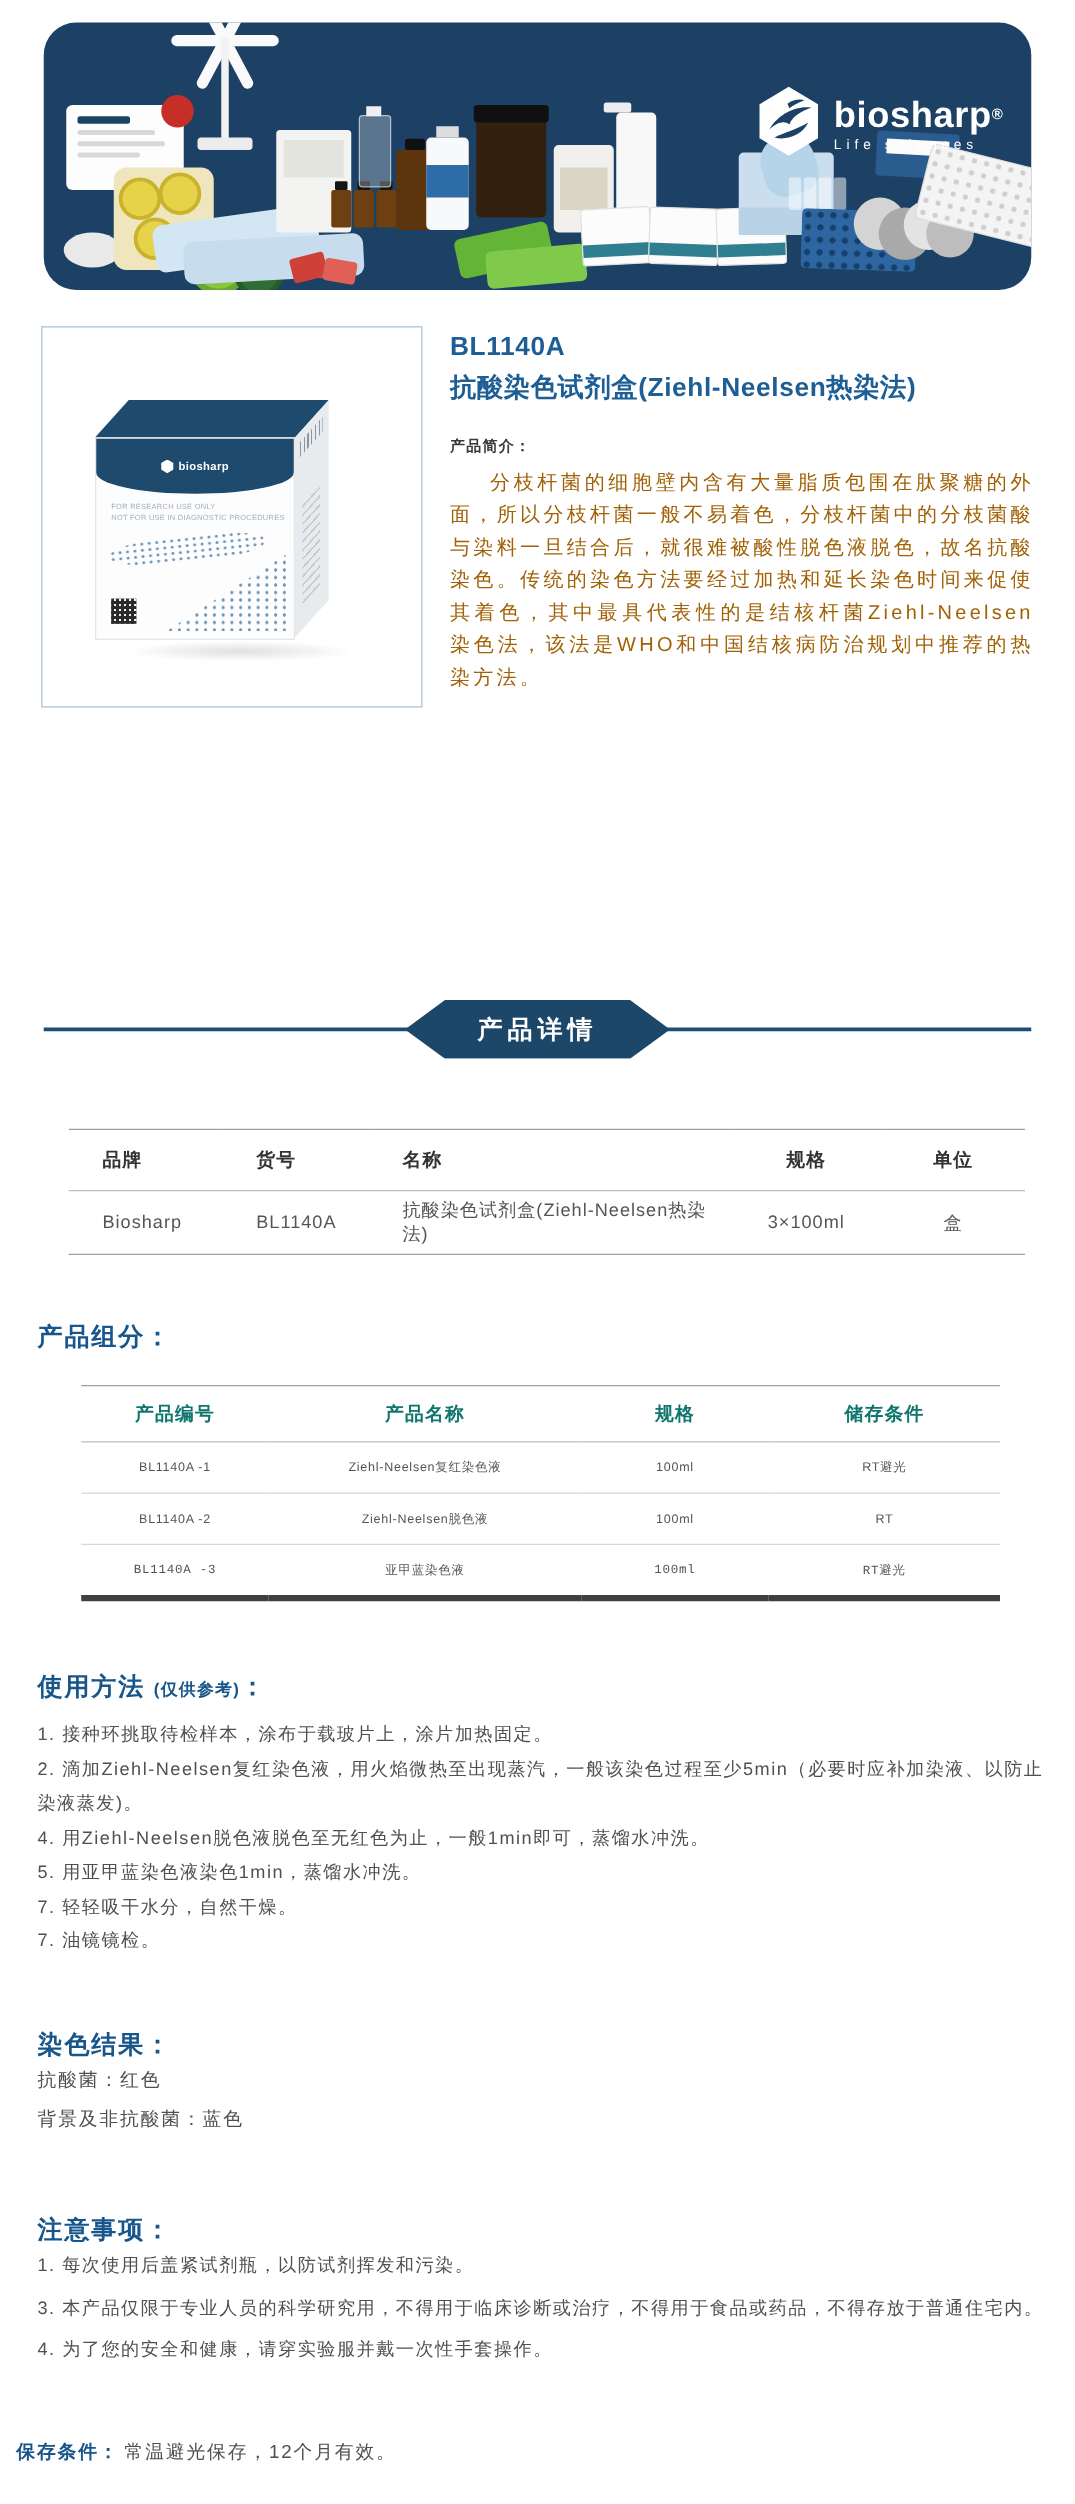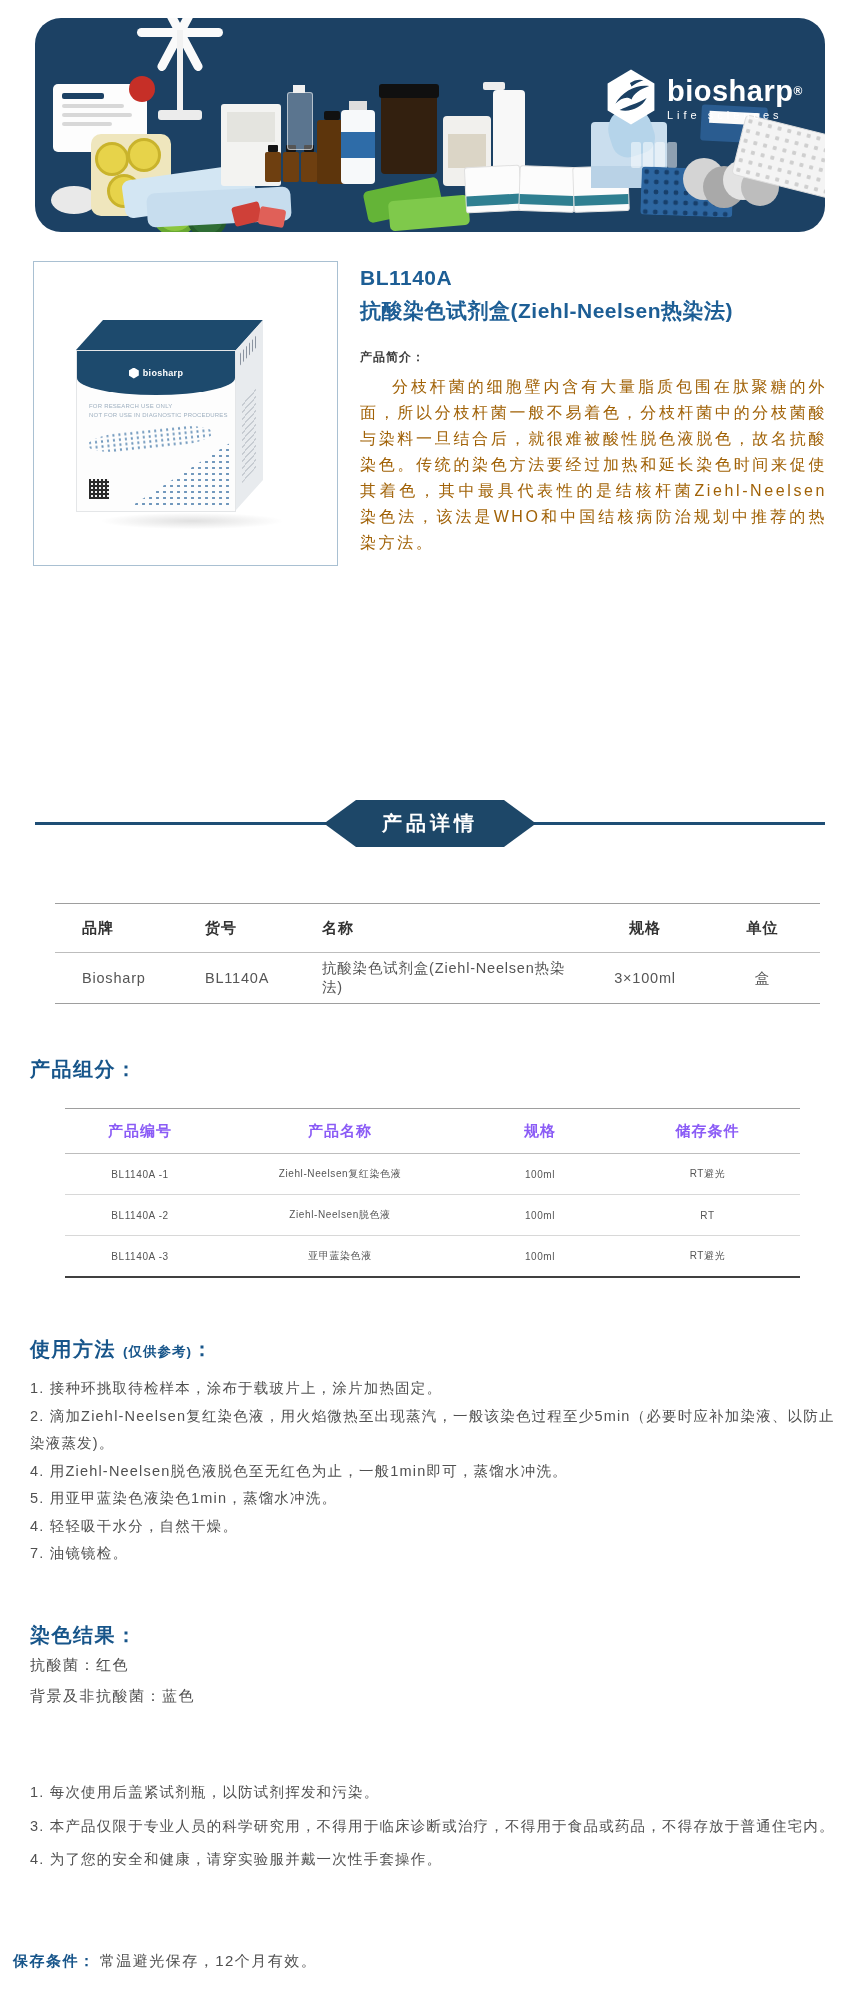--- a/index.html
+++ b/index.html
@@ -137,22 +137,22 @@
   .spec-table tbody tr{border-bottom:1px solid #9e9e9e;}
   .spec-table th{height:46px;font-size:15px;color:#333;font-weight:bold;letter-spacing:1px;}
   .spec-table td{height:48px;font-size:14.5px;color:#555;letter-spacing:.8px;}
   .spec-table th.l,.spec-table td.l{text-align:left;padding-left:27px;}
   .spec-table th.c,.spec-table td.c{text-align:center;}
 
   .comp-title{position:absolute;left:30px;top:1056px;font-size:20px;font-weight:bold;color:#17558a;letter-spacing:1.5px;}
   .comp-table{position:absolute;left:65px;top:1108px;width:735px;}
   .comp-table thead tr{border-top:1px solid #9e9e9e;border-bottom:1px solid #bdbdbd;}
   .comp-table tbody tr{border-bottom:1px solid #d8d8d8;}
-  .comp-table tbody tr:last-child{border-bottom:2px solid #404040;}
-  .comp-table th{height:42px;font-size:15px;color:#8b5cf6;font-weight:bold;letter-spacing:1px;text-align:center;}
+  .comp-table tbody tr:last-child{border-bottom:5px solid #404040;font-family:Liberation Mono, monospace;}
+  .comp-table th{height:42px;font-size:15px;color:#0f766e;font-weight:bold;letter-spacing:1px;text-align:center;}
   .comp-table td{height:38px;font-size:10px;color:#555;letter-spacing:.6px;text-align:center;}
 
   
   .sec-title{font-size:20px;font-weight:bold;color:#17558a;letter-spacing:1.5px;}
   .usage{position:absolute;left:30px;top:1336px;width:814px;}
   .usage-note{font-size:13.5px;font-weight:bold;letter-spacing:1px;}
   .usage-steps{margin-top:12px;}
   .step{font-size:14.5px;line-height:27.5px;color:#505050;letter-spacing:1.2px;}
   .results{position:absolute;left:30px;top:1622px;}
   .result-line{font-size:15px;line-height:31px;color:#4f4f4f;letter-spacing:1.5px;}
@@ -382,32 +382,33 @@
   <div class="usage">
     <div class="sec-title">
       <span>使用方法</span>
       <span class="usage-note">(仅供参考)</span><span>：</span>
     </div>
     <div class="usage-steps">
       <div class="step">1. 接种环挑取待检样本，涂布于载玻片上，涂片加热固定。</div>
       <div class="step">2. 滴加Ziehl-Neelsen复红染色液，用火焰微热至出现蒸汽，一般该染色过程至少5min（必要时应补加染液、以防止染液蒸发)。</div>
       <div class="step">4. 用Ziehl-Neelsen脱色液脱色至无红色为止，一般1min即可，蒸馏水冲洗。</div>
       <div class="step">5. 用亚甲蓝染色液染色1min，蒸馏水冲洗。</div>
-      <div class="step">4. 轻轻吸干水分，自然干燥。</div>
+      <div class="step">7. 轻轻吸干水分，自然干燥。</div>
       <div class="step">7. 油镜镜检。</div>
     </div>
   </div>
 
   <div class="results">
     <div class="sec-title">染色结果：</div>
     <div class="result-line">抗酸菌：红色</div>
     <div class="result-line">背景及非抗酸菌：蓝色</div>
   </div>
 
   <div class="notes">
+    <div class="sec-title">注意事项：</div>
     <div class="note-item">1. 每次使用后盖紧试剂瓶，以防试剂挥发和污染。</div>
     <div class="note-item">3. 本产品仅限于专业人员的科学研究用，不得用于临床诊断或治疗，不得用于食品或药品，不得存放于普通住宅内。</div>
     <div class="note-item">4. 为了您的安全和健康，请穿实验服并戴一次性手套操作。</div>
   </div>
 
   <div class="storage">
     <span class="storage-label">保存条件：</span>
     <span class="storage-value">常温避光保存，12个月有效。</span>
   </div>
 

